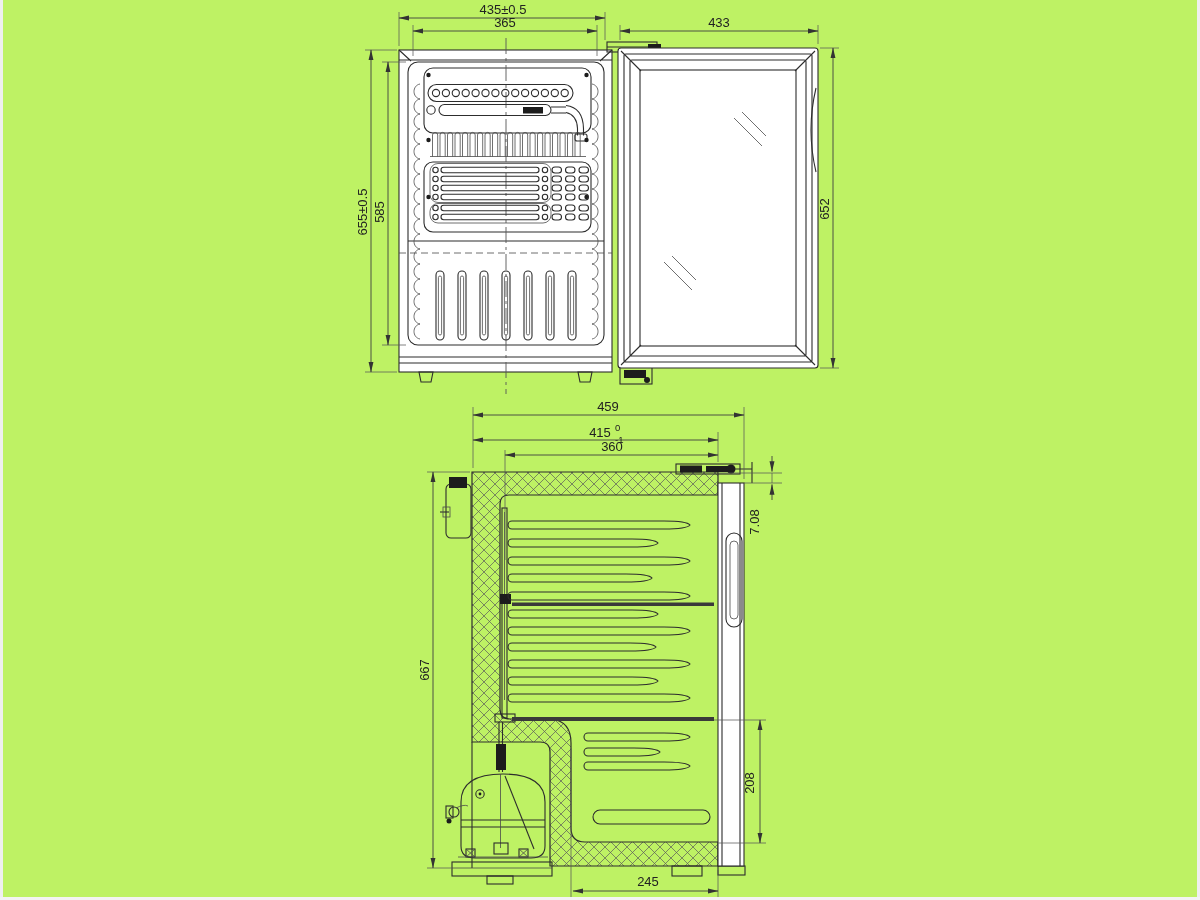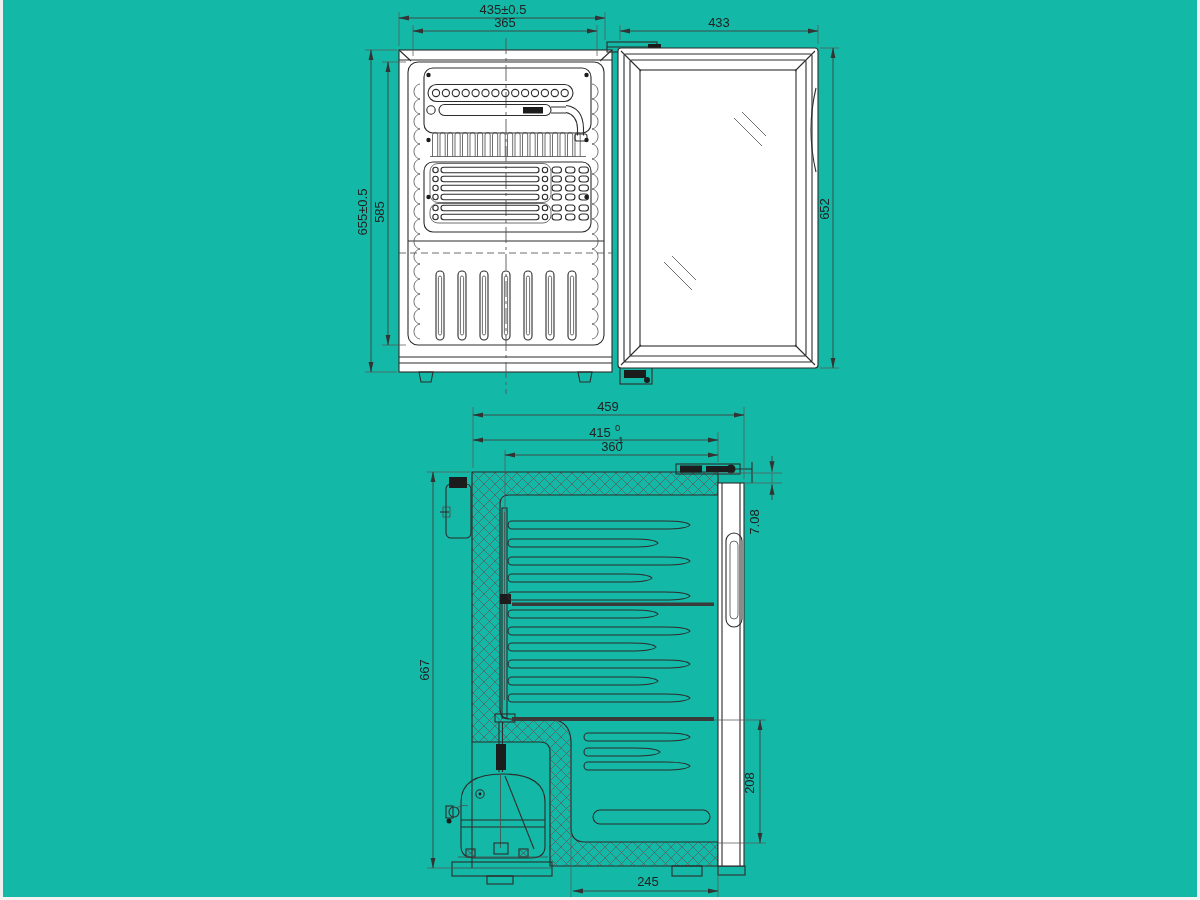--- a/index.html
+++ b/index.html
@@ -1,16 +1,16 @@
 <!DOCTYPE html>
 <html><head>
 <meta charset="utf-8">
 <style>
   html,body{margin:0;padding:0;background:#ffffff;width:1200px;height:900px;overflow:hidden;}
-  .page{position:relative;width:1200px;height:900px;background:#14b8a6;}
+  .page{position:relative;width:1200px;height:900px;background:#bef264;}
   .edge-l,.edge-r{position:absolute;top:0;bottom:0;width:3px;background:#efefef;}
   .edge-l{left:0}.edge-r{right:0}
   .edge-b{position:absolute;left:0;right:0;bottom:0;height:3px;background:#f3f3f3;}
   svg{display:block}
   .ln  {fill:none;stroke:#2d2d2d;stroke-width:1.1;}
   .lnw {fill:#ffffff;stroke:#2d2d2d;stroke-width:1.1;}
   .lnt {fill:none;stroke:#4a4a4a;stroke-width:.8;}
   .blk {fill:#1c1c1c;stroke:none;}
   .blk2{fill:#3a3a3a;stroke:none;}
   .dim {stroke:#3f3f3f;stroke-width:.9;fill:none;}

